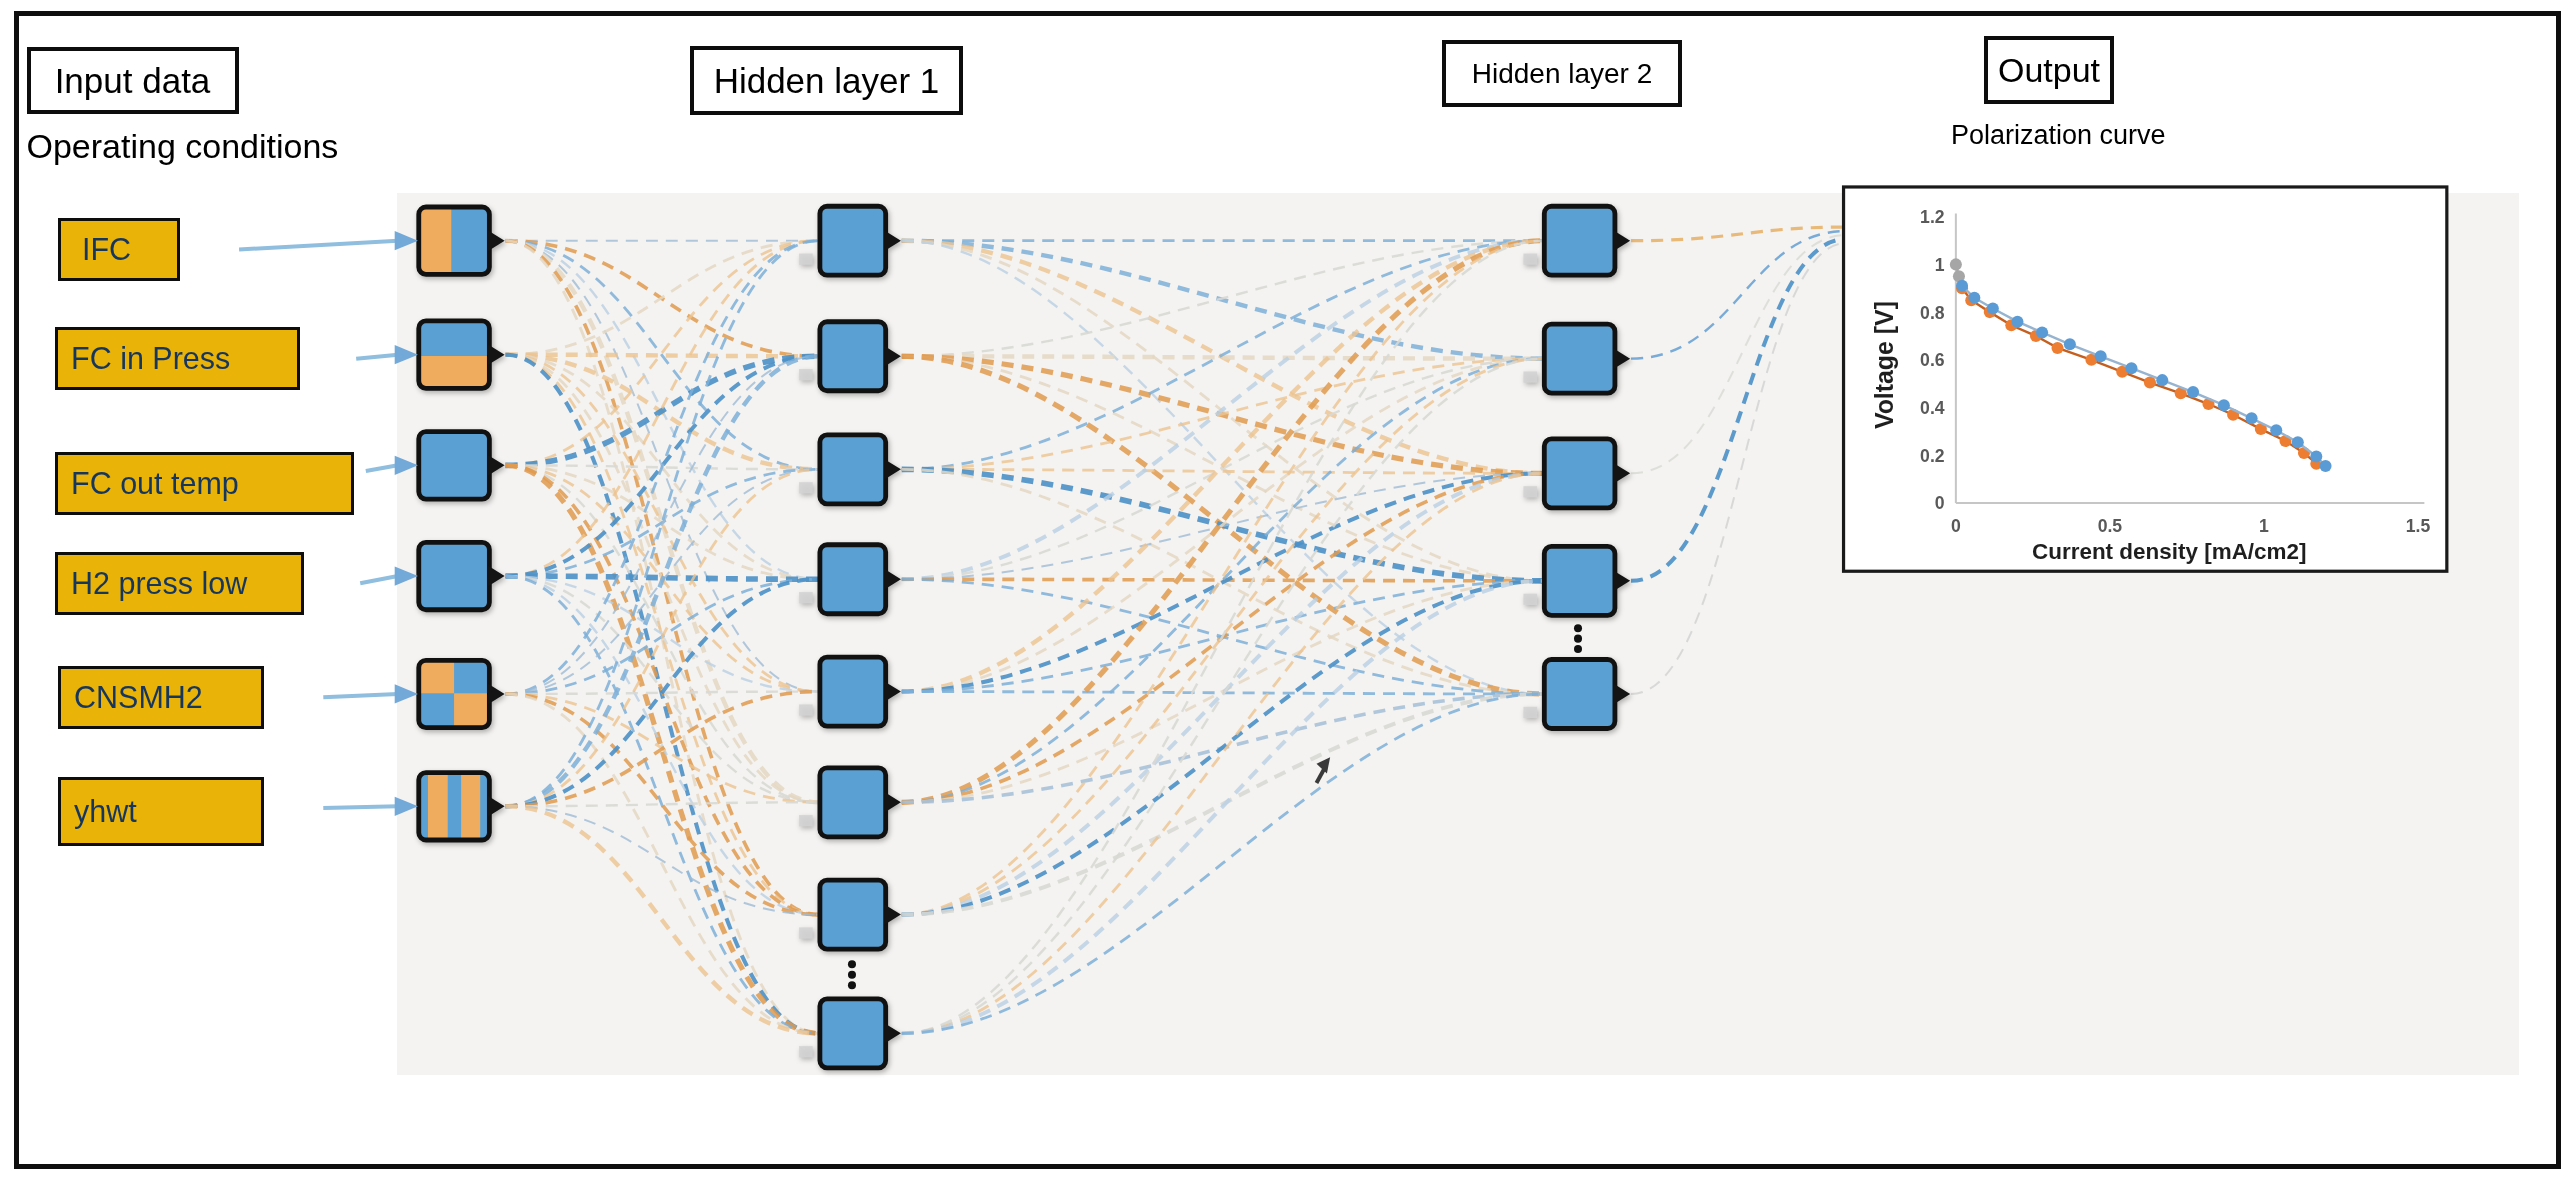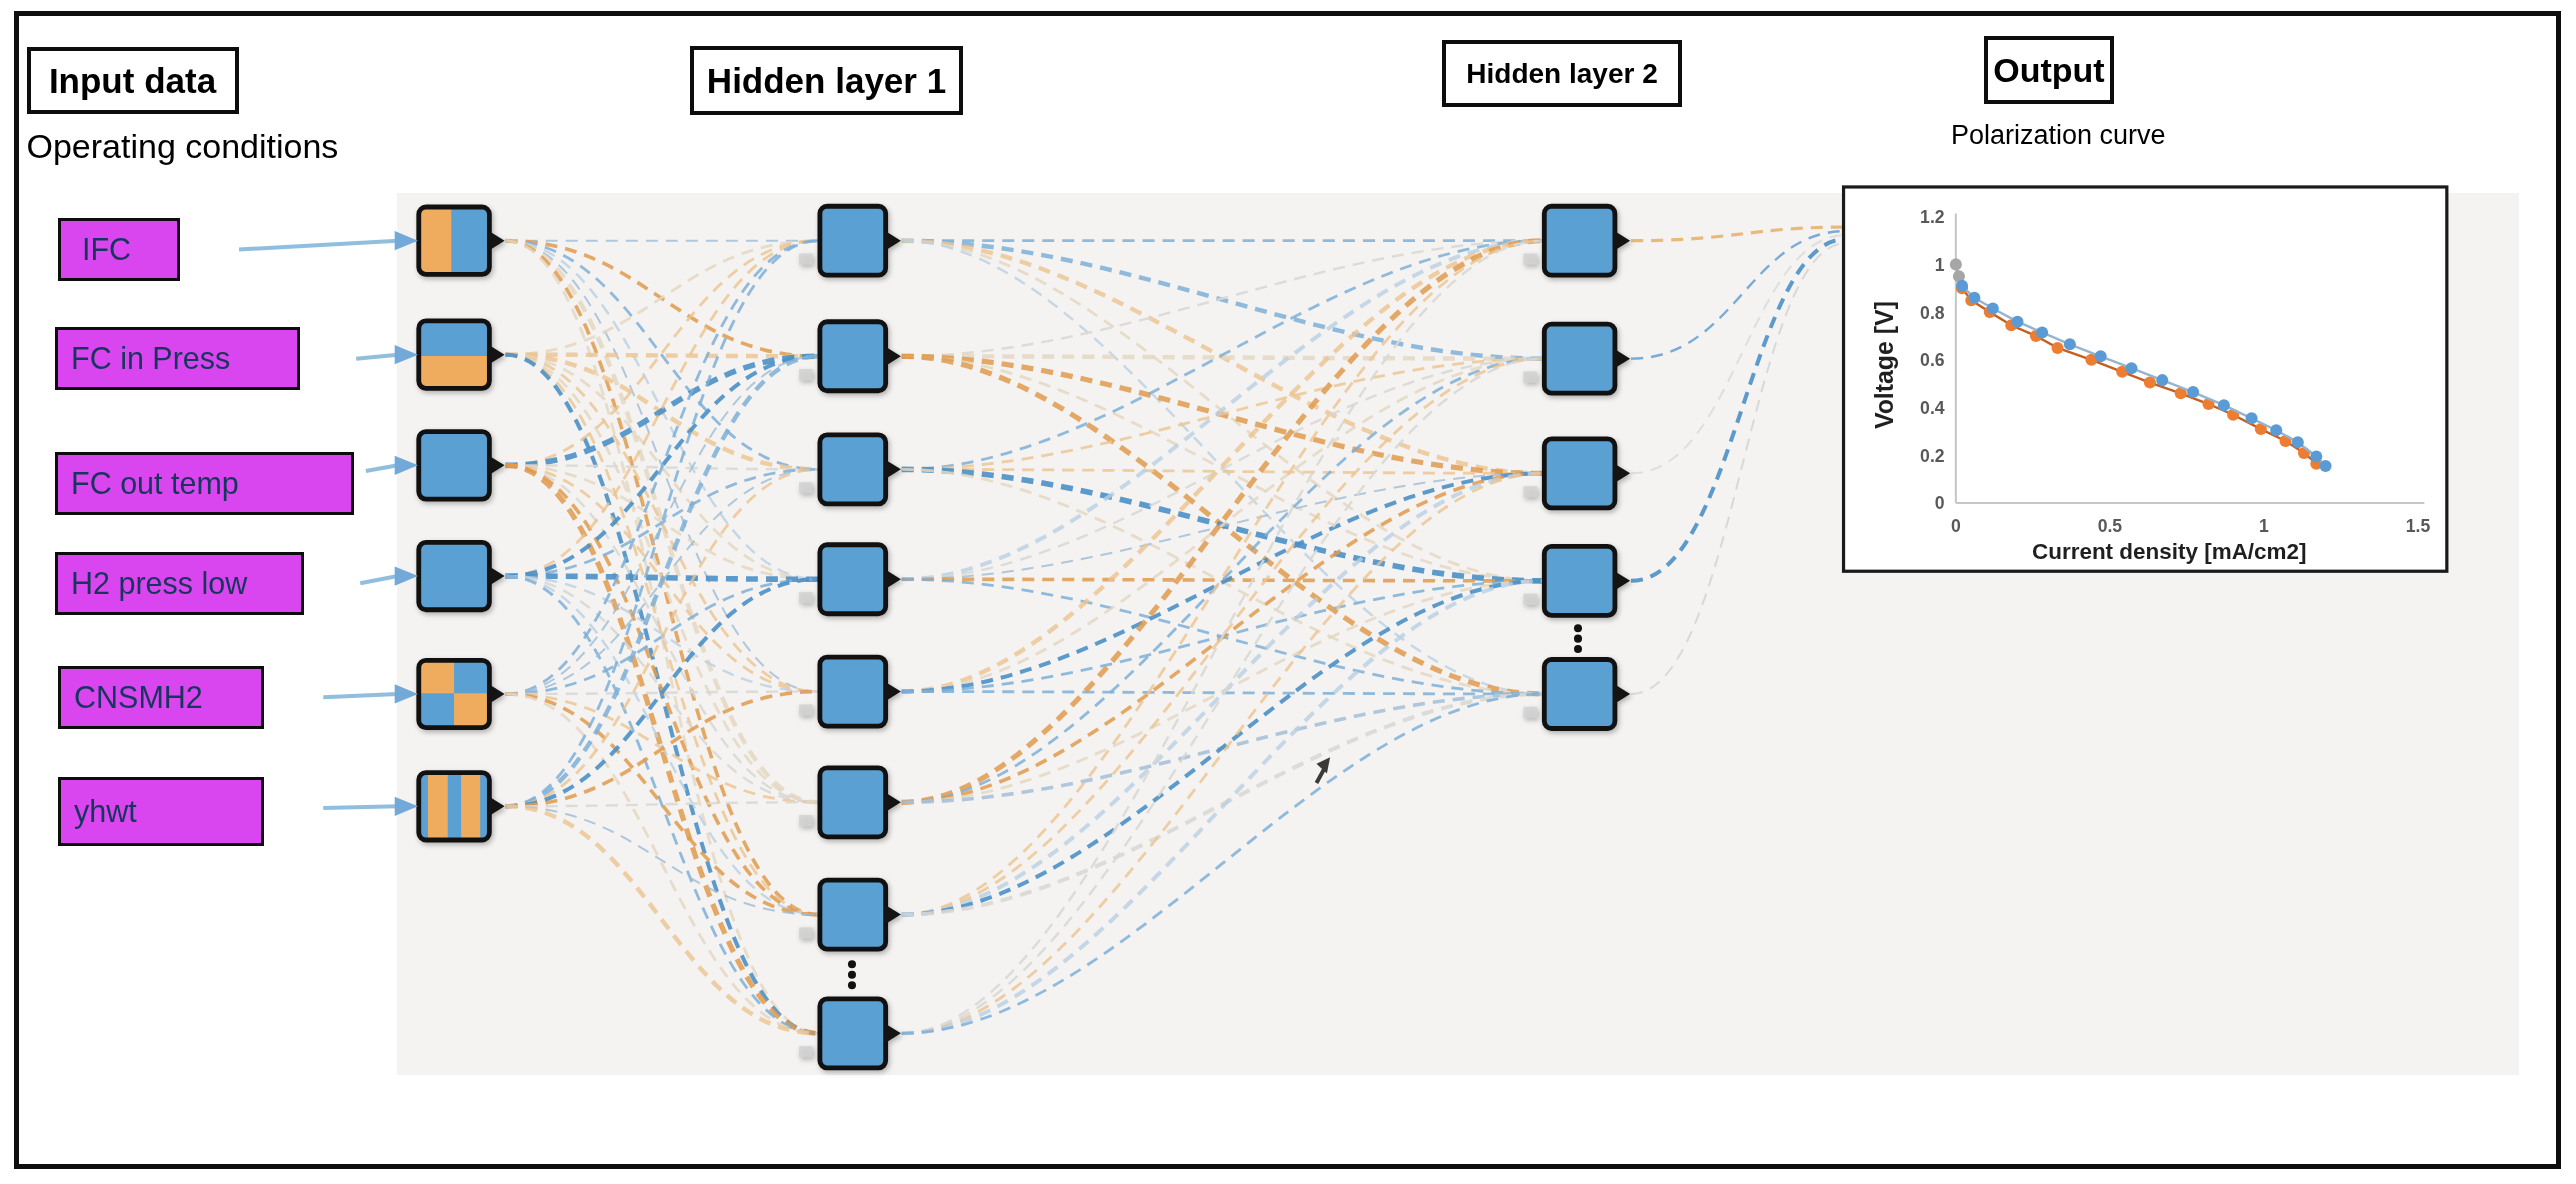--- a/index.html
+++ b/index.html
@@ -5,30 +5,30 @@
   html,body{margin:0;padding:0;background:#ffffff;}
   body{width:2576px;height:1185px;position:relative;overflow:hidden;
        font-family:"Liberation Sans",sans-serif;}
   .frame{position:absolute;left:14.4px;top:11.2px;width:2547px;height:1158px;
          border:5.6px solid #0e0e0e;box-sizing:border-box;background:#ffffff;z-index:0;}
   .panel{position:absolute;left:397px;top:193px;width:2122px;height:882px;
          background:#f4f3f1;z-index:1;}
   #net{position:absolute;left:0;top:0;z-index:2;}
   #net text{font-family:"Liberation Sans",sans-serif;}
   .hdr{position:absolute;background:#ffffff;border:4.8px solid #0d0d0d;box-sizing:border-box;
-       display:flex;align-items:center;justify-content:center;font-weight:bold;
+       display:flex;align-items:center;justify-content:center;font-weight:normal;
        font-size:35px;color:#000;z-index:3;white-space:nowrap;}
   #hdr-input{left:26.5px;top:47px;width:212px;height:67px;}
   #hdr-h1{left:690px;top:46px;width:273px;height:69px;}
   #hdr-h2{left:1442px;top:40px;width:240px;height:67px;font-size:28px;}
   #hdr-out{left:1984px;top:36px;width:130px;height:68px;font-size:34px;}
   .sub{position:absolute;color:#000;z-index:3;white-space:nowrap;}
   #sub-input{left:26.5px;top:127px;font-size:34px;}
   #sub-out{left:1951px;top:120px;font-size:27px;}
-  .inlabel{position:absolute;background:#d946ef;border:3.2px solid #0d0d0d;box-sizing:border-box;
+  .inlabel{position:absolute;background:#eab308;border:3.2px solid #0d0d0d;box-sizing:border-box;
        display:flex;align-items:center;padding-left:13px;font-size:30.5px;color:#17365d;
        z-index:3;white-space:nowrap;}
 </style>
 </head>
 <body>
 
 <div class="frame"></div>
 <div class="panel"></div>
 
 <svg id="net" width="2576" height="1185" viewBox="0 0 3211 1477">

